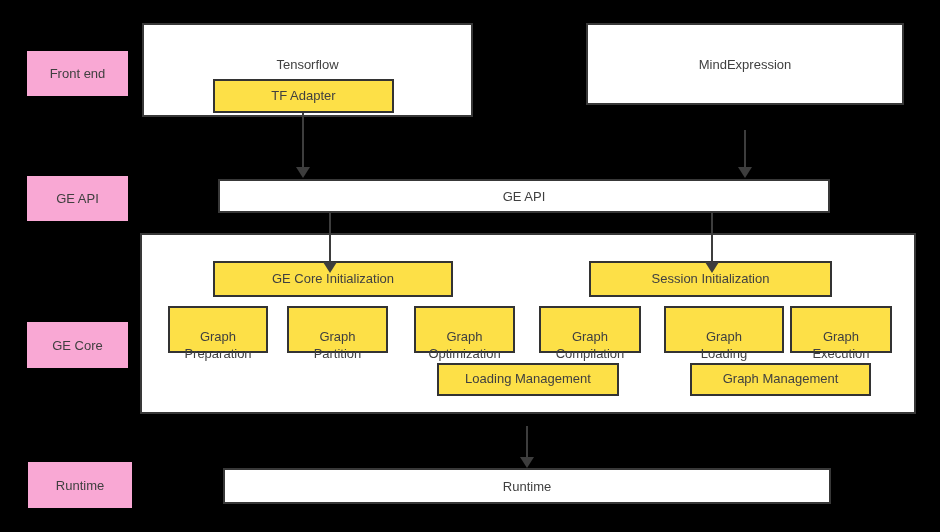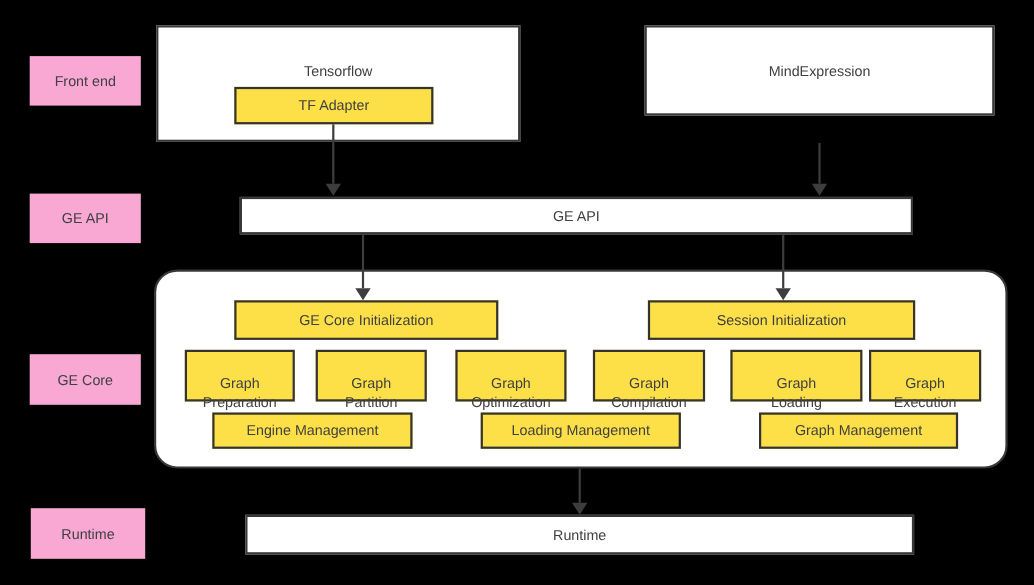--- a/index.html
+++ b/index.html
@@ -28,29 +28,29 @@
   .arrow-shaft{width:2px;flex:1;background:#3d3d3d;}
   .arrow-head{width:0;height:0;border-left:7px solid transparent;border-right:7px solid transparent;border-top:11px solid #3d3d3d;}
 
   
   #lbl-frontend{left:27px;top:51px;width:101px;height:45px;}
   #lbl-geapi{left:27px;top:176px;width:101px;height:45px;}
   #lbl-gecore{left:27px;top:322px;width:101px;height:46px;}
   #lbl-runtime{left:28px;top:462px;width:104px;height:46px;}
 
   
-  #box-tensorflow{left:142px;top:23px;width:331px;height:106px;}
+  #box-tensorflow{left:142px;top:23px;width:331px;height:94px;}
   #box-tfadapter{left:69px;top:54px;width:181px;height:34px;}
   #box-mindexpression{left:586px;top:23px;width:318px;height:82px;}
 
   
   #bar-geapi{left:218px;top:179px;width:612px;height:34px;}
 
   
-  #box-gecore{left:140px;top:245px;width:776px;height:181px;border-radius:21px;}
+  #box-gecore{left:140px;top:233px;width:776px;height:181px;}
   #box-gecore-init{left:71px;top:26px;width:240px;height:36px;}
   #box-session-init{left:447px;top:26px;width:243px;height:36px;}
   #mod-preparation{left:26px;top:71px;width:100px;height:47px;}
   #mod-partition{left:145px;top:71px;width:101px;height:47px;}
   #mod-optimization{left:272px;top:71px;width:101px;height:47px;}
   #mod-compilation{left:397px;top:71px;width:102px;height:47px;}
   #mod-loading{left:522px;top:71px;width:120px;height:47px;}
   #mod-execution{left:648px;top:71px;width:102px;height:47px;}
   #mgmt-engine{left:51px;top:128px;width:182px;height:33px;}
   #mgmt-operator{left:295px;top:128px;width:182px;height:33px;}
@@ -111,23 +111,20 @@
     <div class="inner-box module" id="mod-compilation">
       <span>Graph Compilation</span>
     </div>
     <div class="inner-box module" id="mod-loading">
       <span>Graph Loading</span>
     </div>
     <div class="inner-box module" id="mod-execution">
       <span>Graph Execution</span>
     </div>
 
-    <div class="inner-box" id="mgmt-engine">
-      <span>Engine Management</span>
-    </div>
     <div class="inner-box" id="mgmt-operator">
       <span>Loading Management</span>
     </div>
     <div class="inner-box" id="mgmt-graph">
       <span>Graph Management</span>
     </div>
   </div>
 
   <div class="bar" id="bar-runtime">
     <span>Runtime</span>

